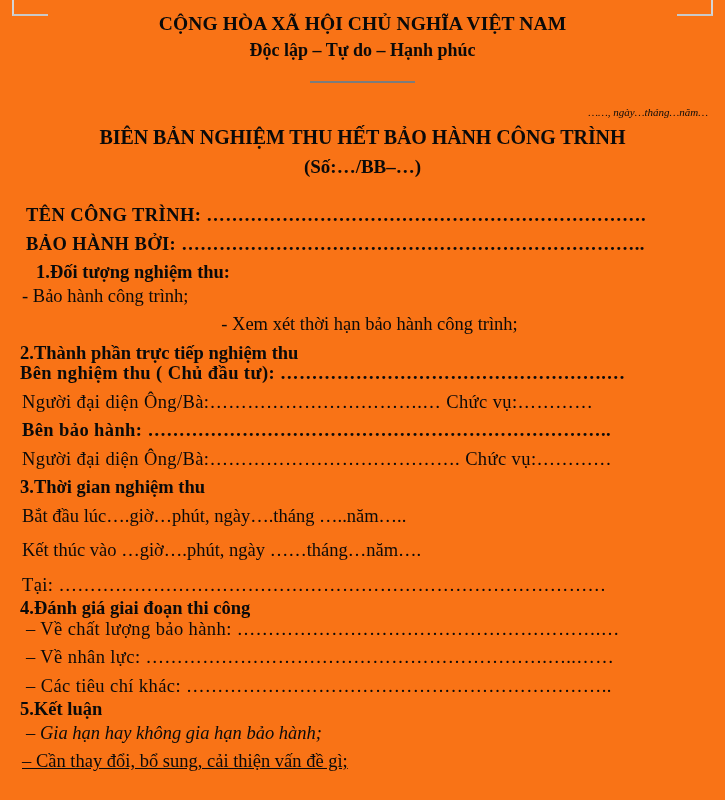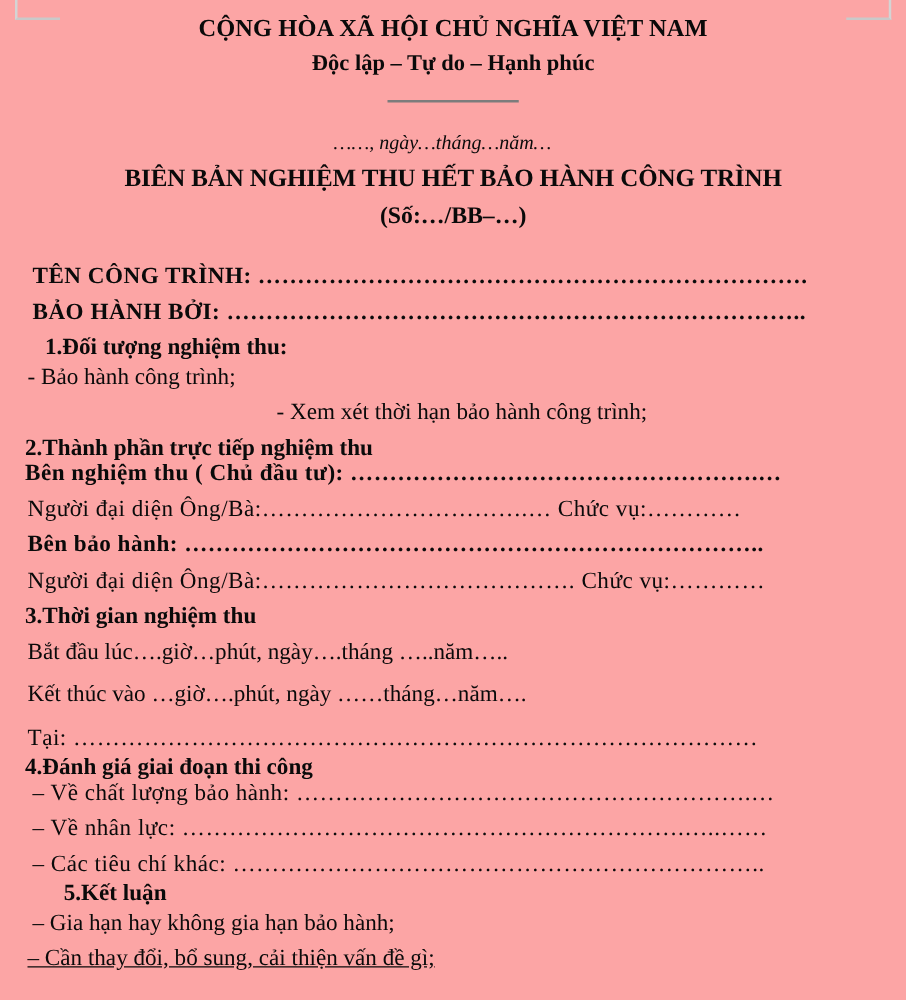--- a/index.html
+++ b/index.html
@@ -15,21 +15,21 @@
     overflow: hidden;
     font-family: "Liberation Serif", "DejaVu Serif", serif;
     color: #0a0a0a;
     -webkit-font-smoothing: antialiased;
   }
 
   .page {
     position: relative;
     width: 725px;
     height: 800px;
-    background: #fca5a5;
+    background: #f97316;
     box-sizing: border-box;
   }
 
   
   .crop-mark {
     position: absolute;
     width: 34px;
     height: 20px;
     pointer-events: none;
   }
@@ -61,23 +61,23 @@
   .hdr-rule {
     display: inline-block;
     width: 105px;
     height: 0;
     border-top: 2.5px solid #7c7c7c;
     vertical-align: middle;
   }
 
   
   .dateline {
-    text-align: center;
+    text-align: right;
     font-style: italic;
-    font-size: 16px;
+    font-size: 11px;
     padding-right: 17px;
     padding-top: 17px;
     white-space: nowrap;
   }
 
   
   .doc-title {
     text-align: center;
     font-weight: bold;
     font-size: 20px;
@@ -182,21 +182,21 @@
     <div class="ln b" style="padding-left:20px;">4.Đánh giá giai đoạn thi công</div>
     <div class="gap-xxs"></div>
     <div class="ln dots" style="padding-left:26px;">– Về chất lượng bảo hành: ………………………………………………….…</div>
     <div class="gap-sm"></div>
     <div class="ln dots" style="padding-left:26px;">– Về nhân lực: ……………………………………………………….…..……</div>
     <div class="gap-sm"></div>
     <div class="ln dots" style="padding-left:26px;">– Các tiêu chí khác: …………………………………………………………..</div>
 
     <div class="gap-xs"></div>
 
-    <div class="ln b" style="padding-left:20px;margin-left:31px;">5.Kết luận</div>
-    <div class="gap-xs"></div>
-    <div class="ln" style="padding-left:26px;">– Gia hạn hay không gia hạn bảo hành;</div>
+    <div class="ln b" style="padding-left:20px;">5.Kết luận</div>
+    <div class="gap-xs"></div>
+    <div class="ln" style="padding-left:26px;font-style:italic;">– Gia hạn hay không gia hạn bảo hành;</div>
     <div class="gap-sm"></div>
     <div class="ln" style="text-decoration:underline;">– Cần thay đổi, bổ sung, cải thiện vấn đề gì;</div>
 
   </div>
 
 </div>
 
 </body></html>

